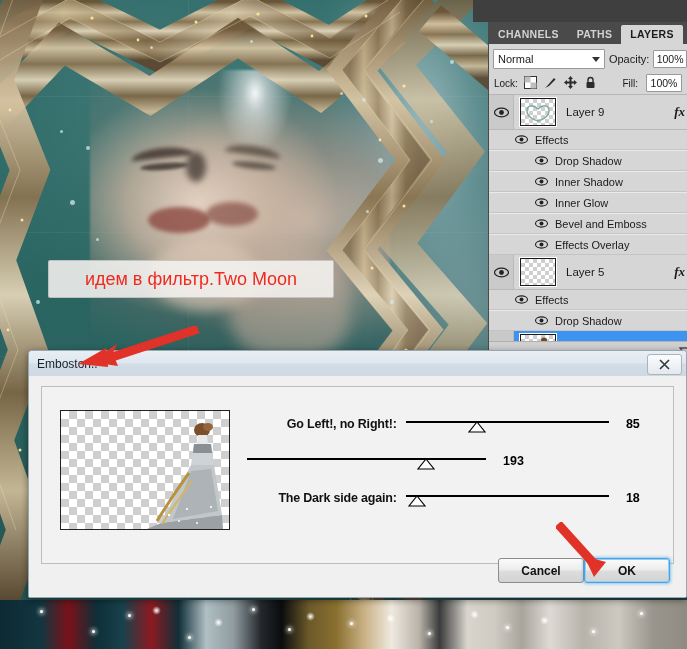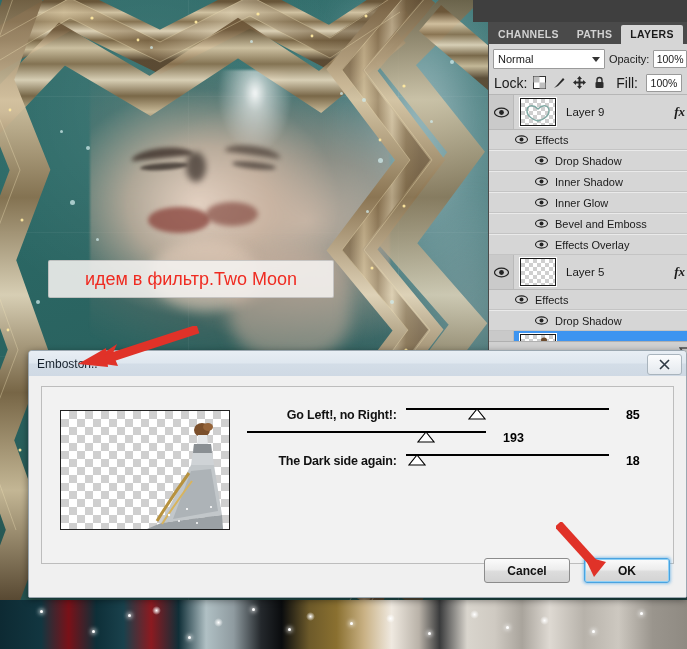--- a/index.html
+++ b/index.html
@@ -147,21 +147,21 @@
     font-size:10.5px; text-align:center; line-height:16px; border-radius:1px;
   }
   .mini-arrow { width:11px; height:16px; background:#d6d6d6; display:flex;align-items:center;justify-content:center; }
   .mini-arrow i { width:0;height:0;border-top:3.5px solid transparent;border-bottom:3.5px solid transparent;border-left:5px solid #555; display:block;}
 
   .lock-row {
     height: 22px; display:flex; align-items:center; gap:6px;
     padding: 0 2px 0 5px; background:#d6d6d6;
     border-bottom:1px solid #b6b6b6;
   }
-  .lock-label { font-size:14px; }
+  .lock-label { font-size:10px; }
   .lock-ico { width:14px; height:14px; display:inline-block; }
   .lock-right { margin-left:auto; display:flex; align-items:center; gap:8px; }
 
   .layer-list { position:relative; background:#d6d6d6; }
   .layer-row {
     display:flex; align-items:center; height:34px;
     border-bottom:1px solid #b9b9b9;
     background:#d6d6d6;
     position:relative;
   }
@@ -255,40 +255,40 @@
     border:1px solid #222;
     background-image:
       linear-gradient(45deg, #cfcfcf 25%, transparent 25%, transparent 75%, #cfcfcf 75%),
       linear-gradient(45deg, #cfcfcf 25%, transparent 25%, transparent 75%, #cfcfcf 75%);
     background-size: 16px 16px;
     background-position: 0 0, 8px 8px;
     background-color:#fff;
     overflow:hidden;
   }
   .ctrl-area { position:absolute; left:205px; top:14px; right:8px; }
-  .ctrl-row { display:flex; align-items:flex-end; height:21px; margin-bottom:2px; }
+  .ctrl-row { display:flex; align-items:flex-start; height:21px; margin-bottom:2px;margin-top:16px; }
   .ctrl-label {
     width:176px; text-align:right; padding-right:9px;
     font-size:12.5px; font-weight:bold; color:#111; font-family:"Liberation Sans", sans-serif;
     letter-spacing:-0.2px;
   }
   .slider-track {
     position:relative; width:239px; height:18px;
   }
   .slider-track .rule {
     position:absolute; left:0; right:0; top:4px; height:2px; background:#000;
   }
   .knob-wrap { position:absolute; top:5px; }
   .knob-wrap svg { display:block; }
   .ctrl-value {
     width:46px; text-align:left; padding-left:17px;
     font-size:12.5px; font-weight:bold; color:#000;
   }
   .dlg-buttons {
-    position:absolute; right:16px; bottom:14px; display:flex; gap:14px;
+    position:absolute; right:16px; bottom:14px; display:flex; 
   }
   .dlg-btn {
     width:84px; height:23px;
     font-size:12px; font-weight:bold; color:#111;
     background: linear-gradient(180deg,#fbfbfb 0%, #ededed 45%, #dcdcdc 55%, #d3d3d3 100%);
     border:1px solid #8c8c8c; border-radius:3px;
     display:flex; align-items:center; justify-content:center;
     cursor:pointer;
   }
   .dlg-btn.default {

